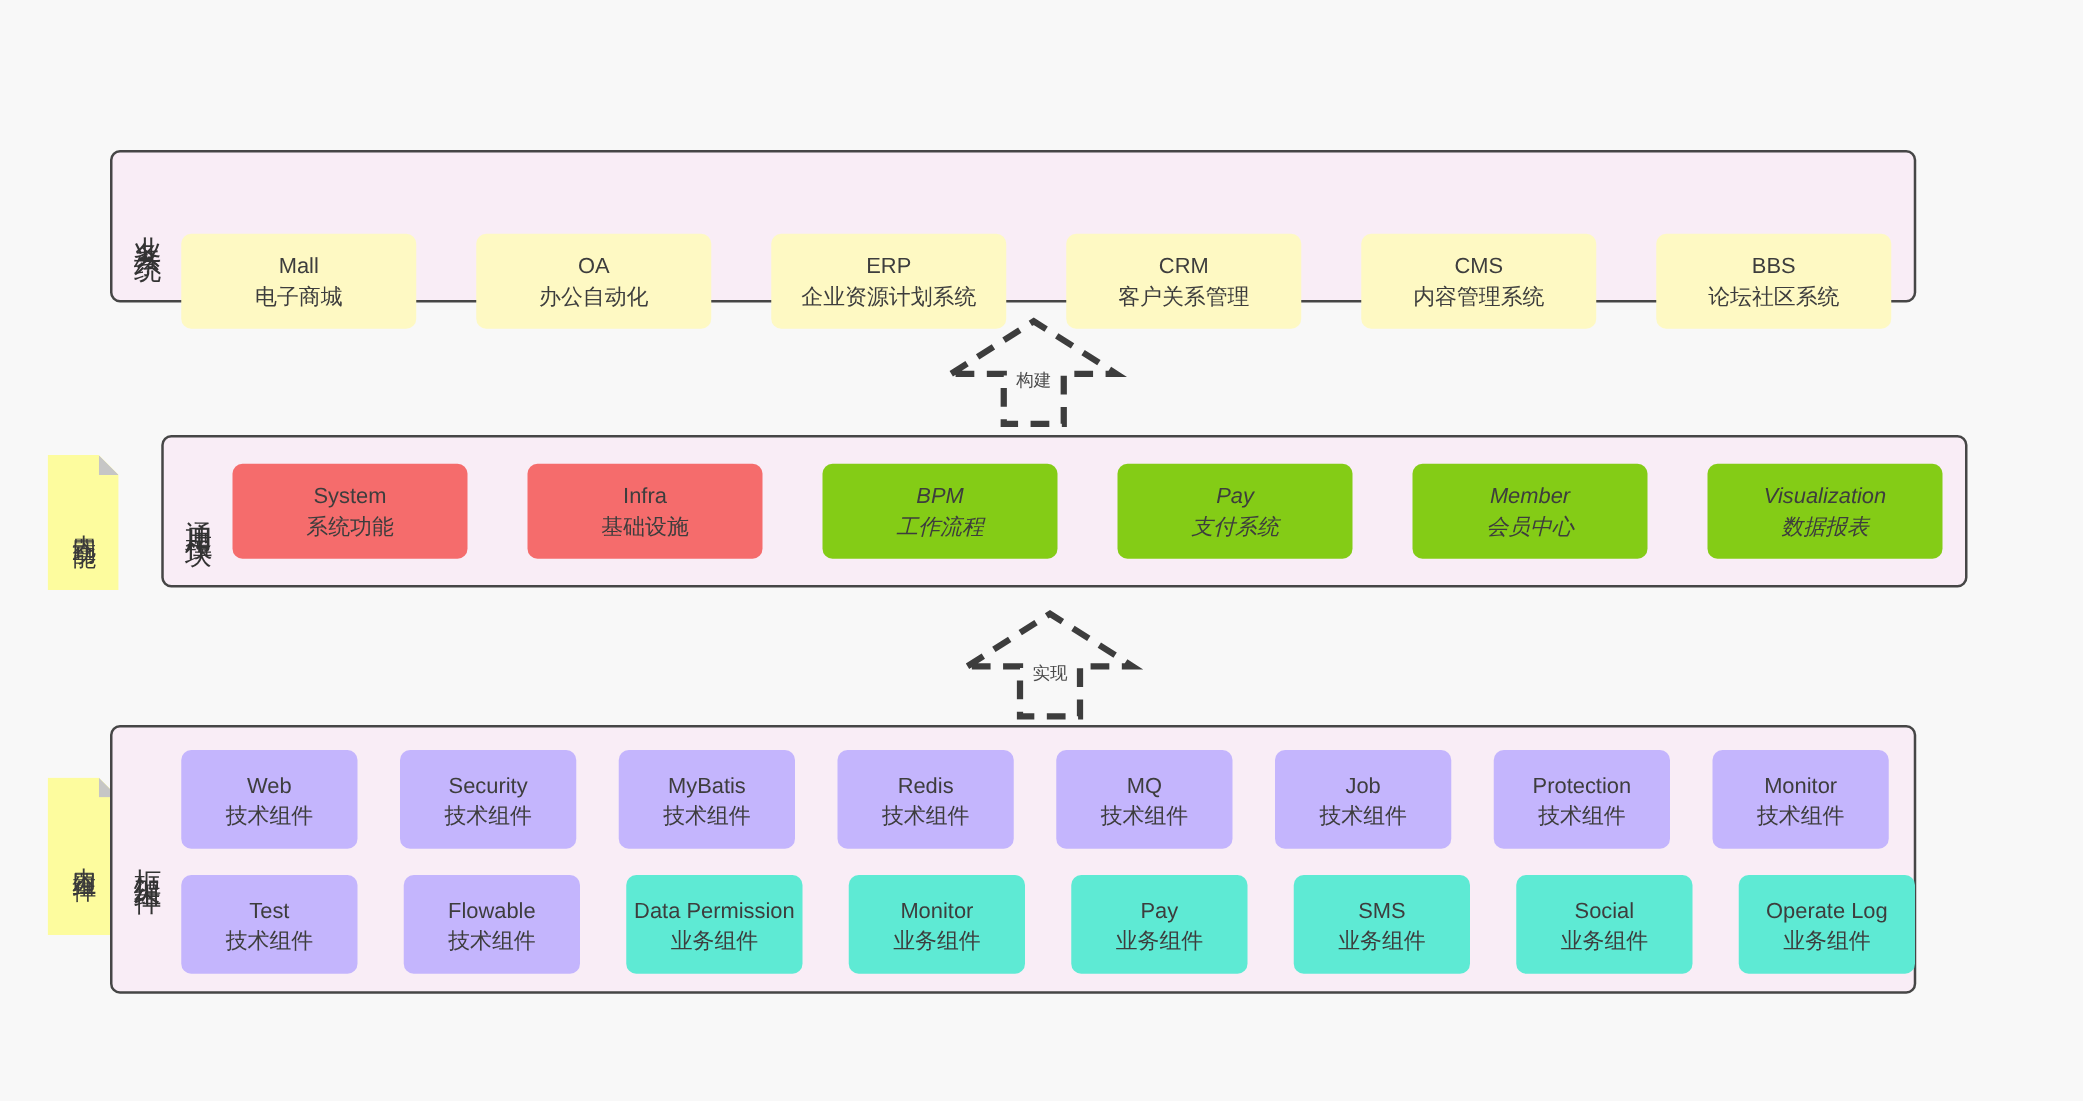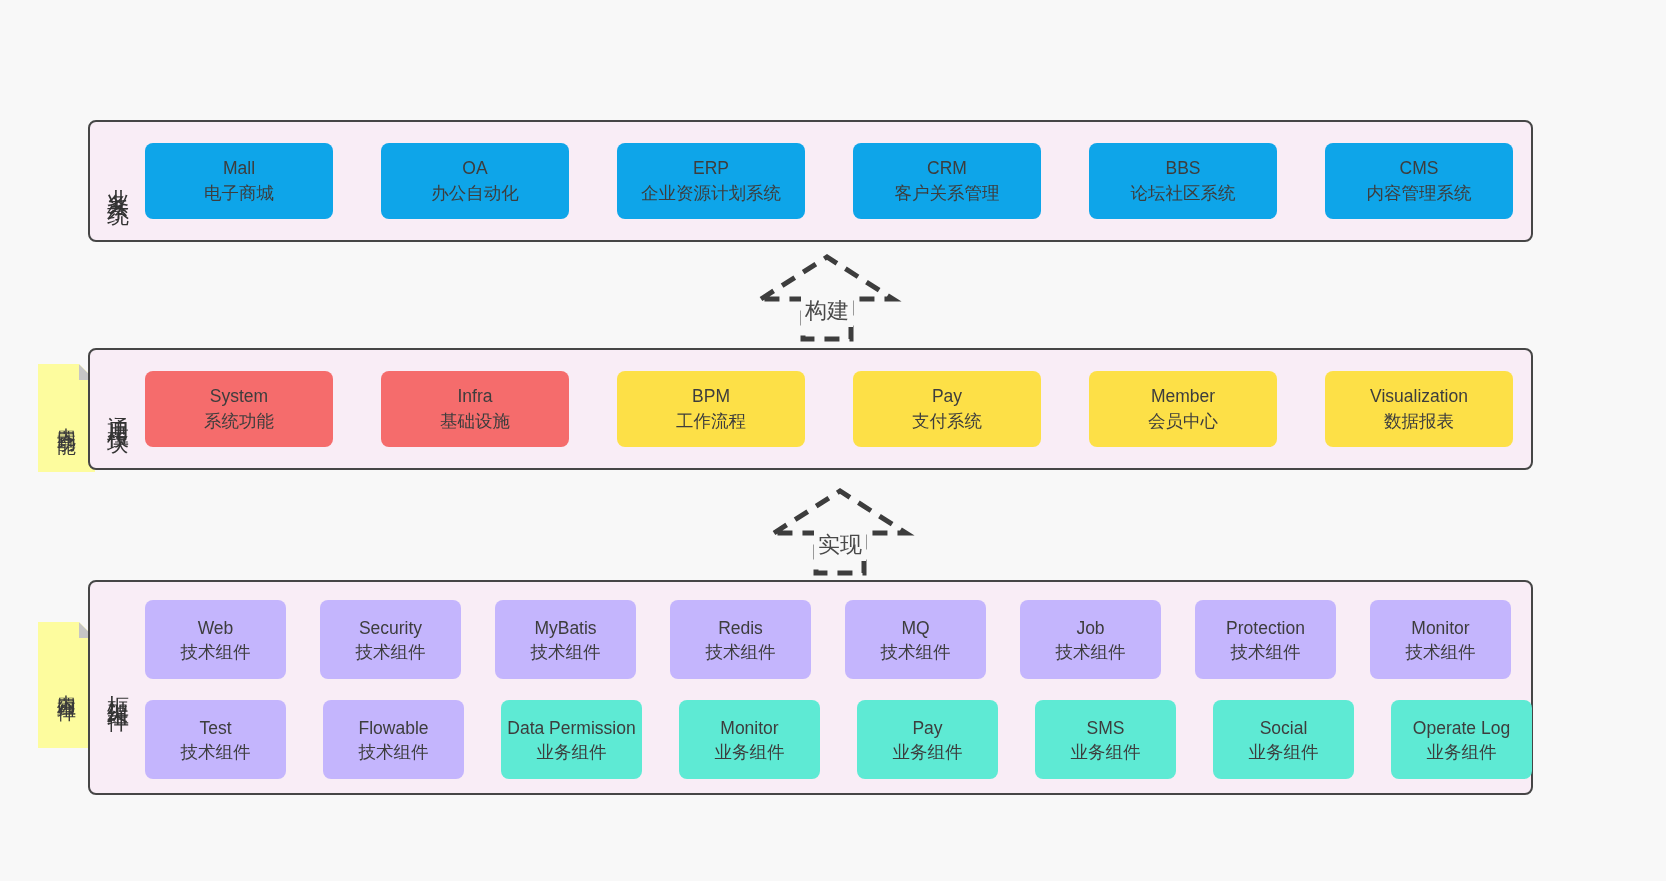--- a/index.html
+++ b/index.html
@@ -8,40 +8,40 @@
     background:#f8f8f8; overflow:hidden;
     font-family:"Liberation Sans", sans-serif; color:#3d3d3d;
   }
   
   .panel {
     position:absolute; left:88px; width:1441px;
     background:#f9edf6; border:2px solid #464646; border-radius:8px;
     z-index:2;
   }
   .panel-1 { top:120px; height:118px; }
-  .panel-2 { top:348px; height:118px; }
+  .panel-2 { top:348px; height:118px;margin-left:41px; }
   .panel-3 { top:580px; height:211px; }
   .vlabel {
     position:absolute; left:13px; top:50%; transform:translateY(-50%);
     writing-mode:vertical-rl; text-orientation:upright;
     font-size:22px; letter-spacing:5px; color:#333;
   }
   .boxes-row { position:absolute; left:55px; display:flex; gap:48px; }
   .panel-1 .boxes-row, .panel-2 .boxes-row { top:21px; }
   .boxes-row.r3a { top:18px; gap:34px; }
   .boxes-row.r3b { top:118px; gap:37px; }
   .box {
     width:188px; height:76px; border-radius:8px;
     display:flex; flex-direction:column; align-items:center; justify-content:center;
     text-align:center; font-size:17.5px; line-height:25px;
   }
   .box-sm { width:141px; height:79px; padding:0 4px; box-sizing:border-box; }
-  .b-blue   { background:#0ea5e9; }
+  .b-blue   { background:#fef9c3;margin-top:44px; }
   .b-red    { background:#f56c6c; }
-  .b-pink   { background:#fde047; }
+  .b-pink   { background:#84cc16;font-style:italic; }
   .b-green  { background:#c4b5fd; }
   .b-lgreen { background:#5eead4; }
   .bt, .bs { display:block; }
   .box-sm .bt { line-height:24px; }
   .box-sm .bs { line-height:24px; }
   
   .sticky {
     position:absolute; left:38px; width:57px; background:#fdfc9e; z-index:1;
     clip-path:polygon(0 0, calc(100% - 16px) 0, 100% 16px, 100% 100%, 0 100%);
   }
@@ -56,21 +56,21 @@
     writing-mode:vertical-rl; text-orientation:upright;
     font-size:19px; letter-spacing:3px; color:#3a3a3a; white-space:nowrap;
   }
   
   .arrow { position:absolute; width:150px; height:90px; z-index:0; }
   .arrow-1 { left:752px; top:253px; }
   .arrow-2 { left:765px; top:487px;text-decoration:underline; }
   .arrow svg { position:absolute; left:0; top:0; }
   .arrow-label {
     position:absolute; left:50%; top:42px; transform:translateX(-50%);
-    background:#f8f8f8; padding:1px 4px; font-size:22px; color:#4a4a4a;
+    background:#f8f8f8; padding:1px 4px; font-size:14px; color:#4a4a4a;
     white-space:nowrap;
   }
 </style>
 </head>
 <body>
 
 <div class="canvas">
 
   <div class="sticky sticky-2">
     <div class="fold"></div>
@@ -108,26 +108,26 @@
       </div>
       <div class="box b-blue">
         <span class="bt">ERP</span>
         <span class="bs">企业资源计划系统</span>
       </div>
       <div class="box b-blue">
         <span class="bt">CRM</span>
         <span class="bs">客户关系管理</span>
       </div>
       <div class="box b-blue">
+        <span class="bt">CMS</span>
+        <span class="bs">内容管理系统</span>
+      </div>
+      <div class="box b-blue">
         <span class="bt">BBS</span>
         <span class="bs">论坛社区系统</span>
-      </div>
-      <div class="box b-blue">
-        <span class="bt">CMS</span>
-        <span class="bs">内容管理系统</span>
       </div>
     </div>
   </div>
 
   <div class="panel panel-2">
     <div class="vlabel">通用模块</div>
     <div class="boxes-row">
       <div class="box b-red">
         <span class="bt">System</span>
         <span class="bs">系统功能</span>

